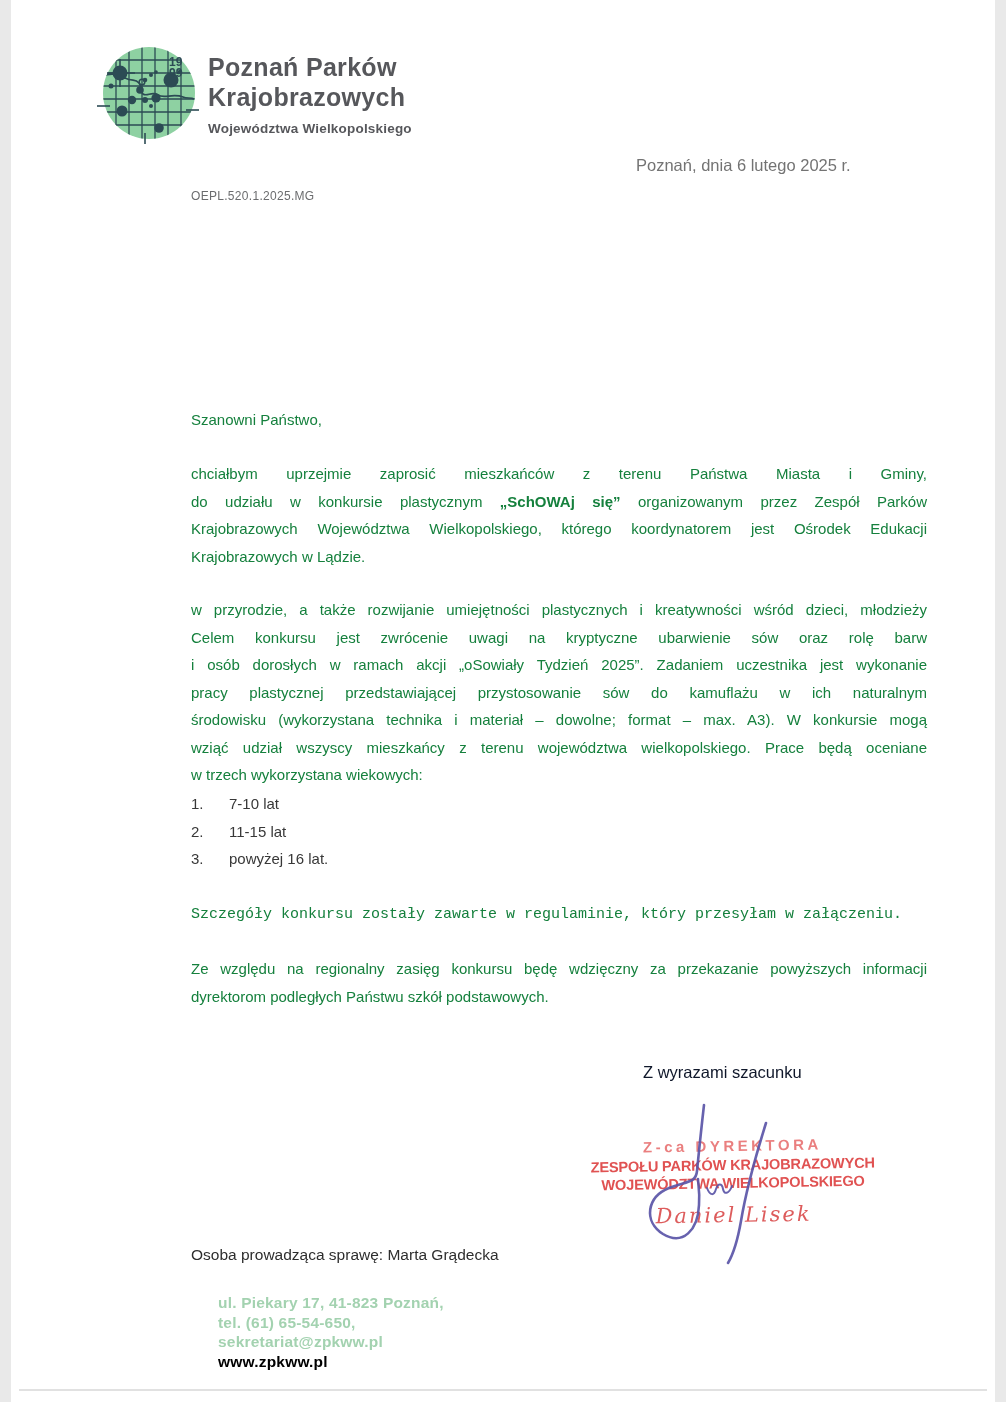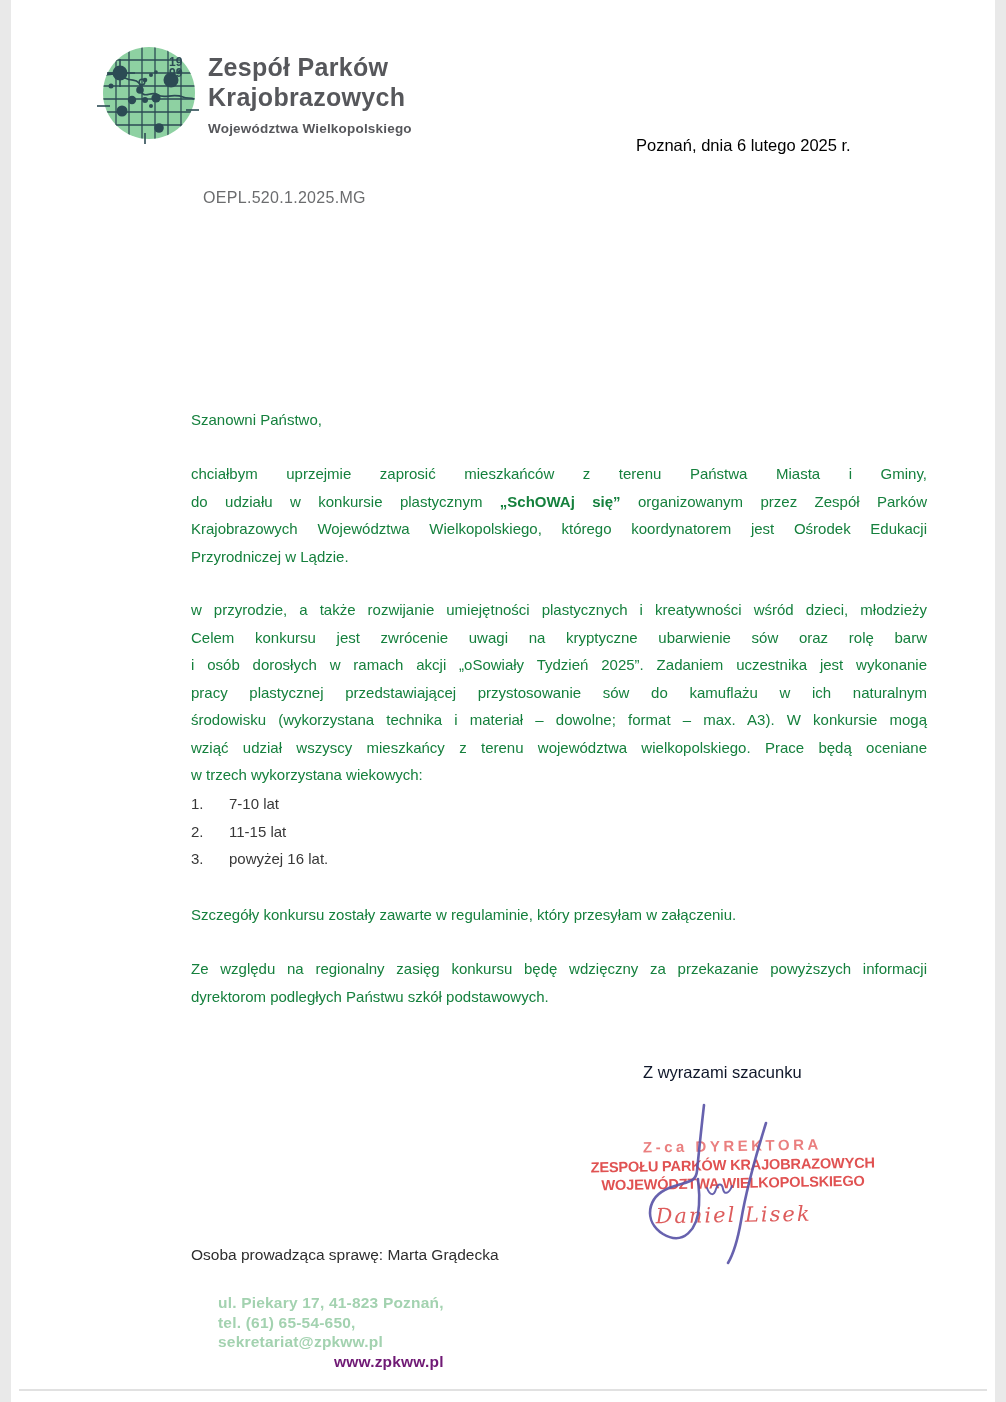--- a/index.html
+++ b/index.html
@@ -12,56 +12,56 @@
   }
   
   .logo-wrap { position:absolute; left:86px; top:44px; width:102px; height:100px; }
   .logo-wrap svg { display:block; width:100%; height:100%; }
   .logo-year { font-family:"Liberation Sans", sans-serif; font-weight:700; font-size:12px; }
   .org-block { position:absolute; left:197px; top:52px; color:#56575b; }
   .org-line { font-size:25px; font-weight:700; line-height:30px; letter-spacing:0.3px; }
   .org-sub  { margin-top:9px; font-size:13.5px; font-weight:700; letter-spacing:0.2px; }
 
   
-  .place-date { position:absolute; left:625px; top:136px; font-size:16.5px; color:#000000; }
-  .ref-number { position:absolute; left:192px; top:189px; font-size:16px; color:#6b6c6e; letter-spacing:0.3px; }
+  .place-date { position:absolute; left:625px; top:156px; font-size:16.5px; color:#737373; }
+  .ref-number { position:absolute; left:180px; top:189px; font-size:12px; color:#6b6c6e; letter-spacing:0.3px; }
 
   
   .recipient { position:absolute; left:633px; top:241px; font-weight:700; color:#2c2c2e; font-size:16.5px; }
   .recipient .r-line { line-height:33px; }
   .recipient .r-dist { margin-top:14px; line-height:33px; }
 
   
   .bline { width:736px; font-size:15px; line-height:27.5px; color:#15803d; }
   .j  { text-align:justify; text-align-last:justify; }
   .salutation { position:absolute; left:180px; top:406px; }
   .para1 { position:absolute; left:180px; top:460px; }
   .para2 { position:absolute; left:180px; top:596px; }
   .age-list { position:absolute; left:180px; top:790px; }
   .age-row { display:flex; width:736px; font-size:15px; line-height:27.5px; }
   .age-num { width:38px; }
-  .para3 { position:absolute; left:180px; top:901px; }
+  .para3 { position:absolute; left:180px; top:901px;font-family:Liberation Mono, monospace; }
   .para4 { position:absolute; left:180px; top:955px; }
   b.inl { font-weight:700; }
 
   
   .signoff { position:absolute; left:632px; top:1063px; font-size:16.5px; color:#0f172a; }
   .stamp { position:absolute; left:570px; top:1136px; width:304px; text-align:center;
            transform:rotate(-1deg); color:#e05252; }
   .stamp-title { font-size:15px; font-weight:700; letter-spacing:3.5px; line-height:20px; color:#ea7f7f; }
   .stamp-org   { font-size:14.6px; font-weight:700; line-height:18px; letter-spacing:-0.2px; }
   .stamp-name  { margin-top:11px; font-family:"DejaVu Serif", serif; font-style:italic;
                  font-size:21px; letter-spacing:2px; color:#dd5c5c; }
   .sig-svg { position:absolute; left:618px; top:1093px; width:160px; height:178px; }
 
   
   .officer { position:absolute; left:180px; top:1246px; font-size:15.5px; color:#2e2e2e; }
   .contact { position:absolute; left:207px; top:1293px; font-size:15.5px; font-weight:700;
              line-height:19.5px; color:#a3d2b0; letter-spacing:0.2px; }
-  .contact .site { color:#701a75;text-align:right; }
+  .contact .site { color:#000000; }
   .scan-edge { position:absolute; left:8px; right:8px; top:1389px; height:2px;
                background:#d9d9d9; opacity:0.8; }
 </style>
 </head>
 <body>
 
 <div class="page">
 
   <div class="logo-wrap">
     <svg viewBox="0 0 102 100" aria-hidden="true">
@@ -104,36 +104,36 @@
           <circle cx="54" cy="62" r="2"></circle>
       </g>
       <g class="logo-year" fill="#2c4b54">
         <text x="72" y="22">19</text>
         <text x="72" y="33">99</text>
       </g>
     </svg>
   </div>
 
   <div class="org-block">
-    <div class="org-line">Zespół Parków</div>
+    <div class="org-line">Poznań Parków</div>
     <div class="org-line">Krajobrazowych</div>
     <div class="org-sub">Województwa Wielkopolskiego</div>
   </div>
 
   <div class="place-date">Poznań, dnia 6 lutego 2025 r.</div>
   <div class="ref-number">OEPL.520.1.2025.MG</div>
 
 
   <div class="salutation bline">Szanowni Państwo,</div>
 
   <div class="para1">
     <div class="bline j">chciałbym uprzejmie zaprosić mieszkańców z terenu Państwa Miasta i Gminy,</div>
     <div class="bline j"><span>do udziału w konkursie plastycznym </span><b class="inl">„SchOWAj się”</b><span> organizowanym przez Zespół Parków</span></div>
     <div class="bline j">Krajobrazowych Województwa Wielkopolskiego, którego koordynatorem jest Ośrodek Edukacji</div>
-    <div class="bline">Przyrodniczej w Lądzie.</div>
+    <div class="bline">Krajobrazowych w Lądzie.</div>
   </div>
 
   <div class="para2">
     <div class="bline j">w przyrodzie, a także rozwijanie umiejętności plastycznych i kreatywności wśród dzieci, młodzieży</div>
     <div class="bline j">Celem konkursu jest zwrócenie uwagi na kryptyczne ubarwienie sów oraz rolę barw</div>
     <div class="bline j">i osób dorosłych w ramach akcji „oSowiały Tydzień 2025”. Zadaniem uczestnika jest wykonanie</div>
     <div class="bline j">pracy plastycznej przedstawiającej przystosowanie sów do kamuflażu w ich naturalnym</div>
     <div class="bline j">środowisku (wykorzystana technika i materiał – dowolne; format – max. A3). W konkursie mogą</div>
     <div class="bline j">wziąć udział wszyscy mieszkańcy z terenu województwa wielkopolskiego. Prace będą oceniane</div>
     <div class="bline">w trzech wykorzystana wiekowych:</div>

